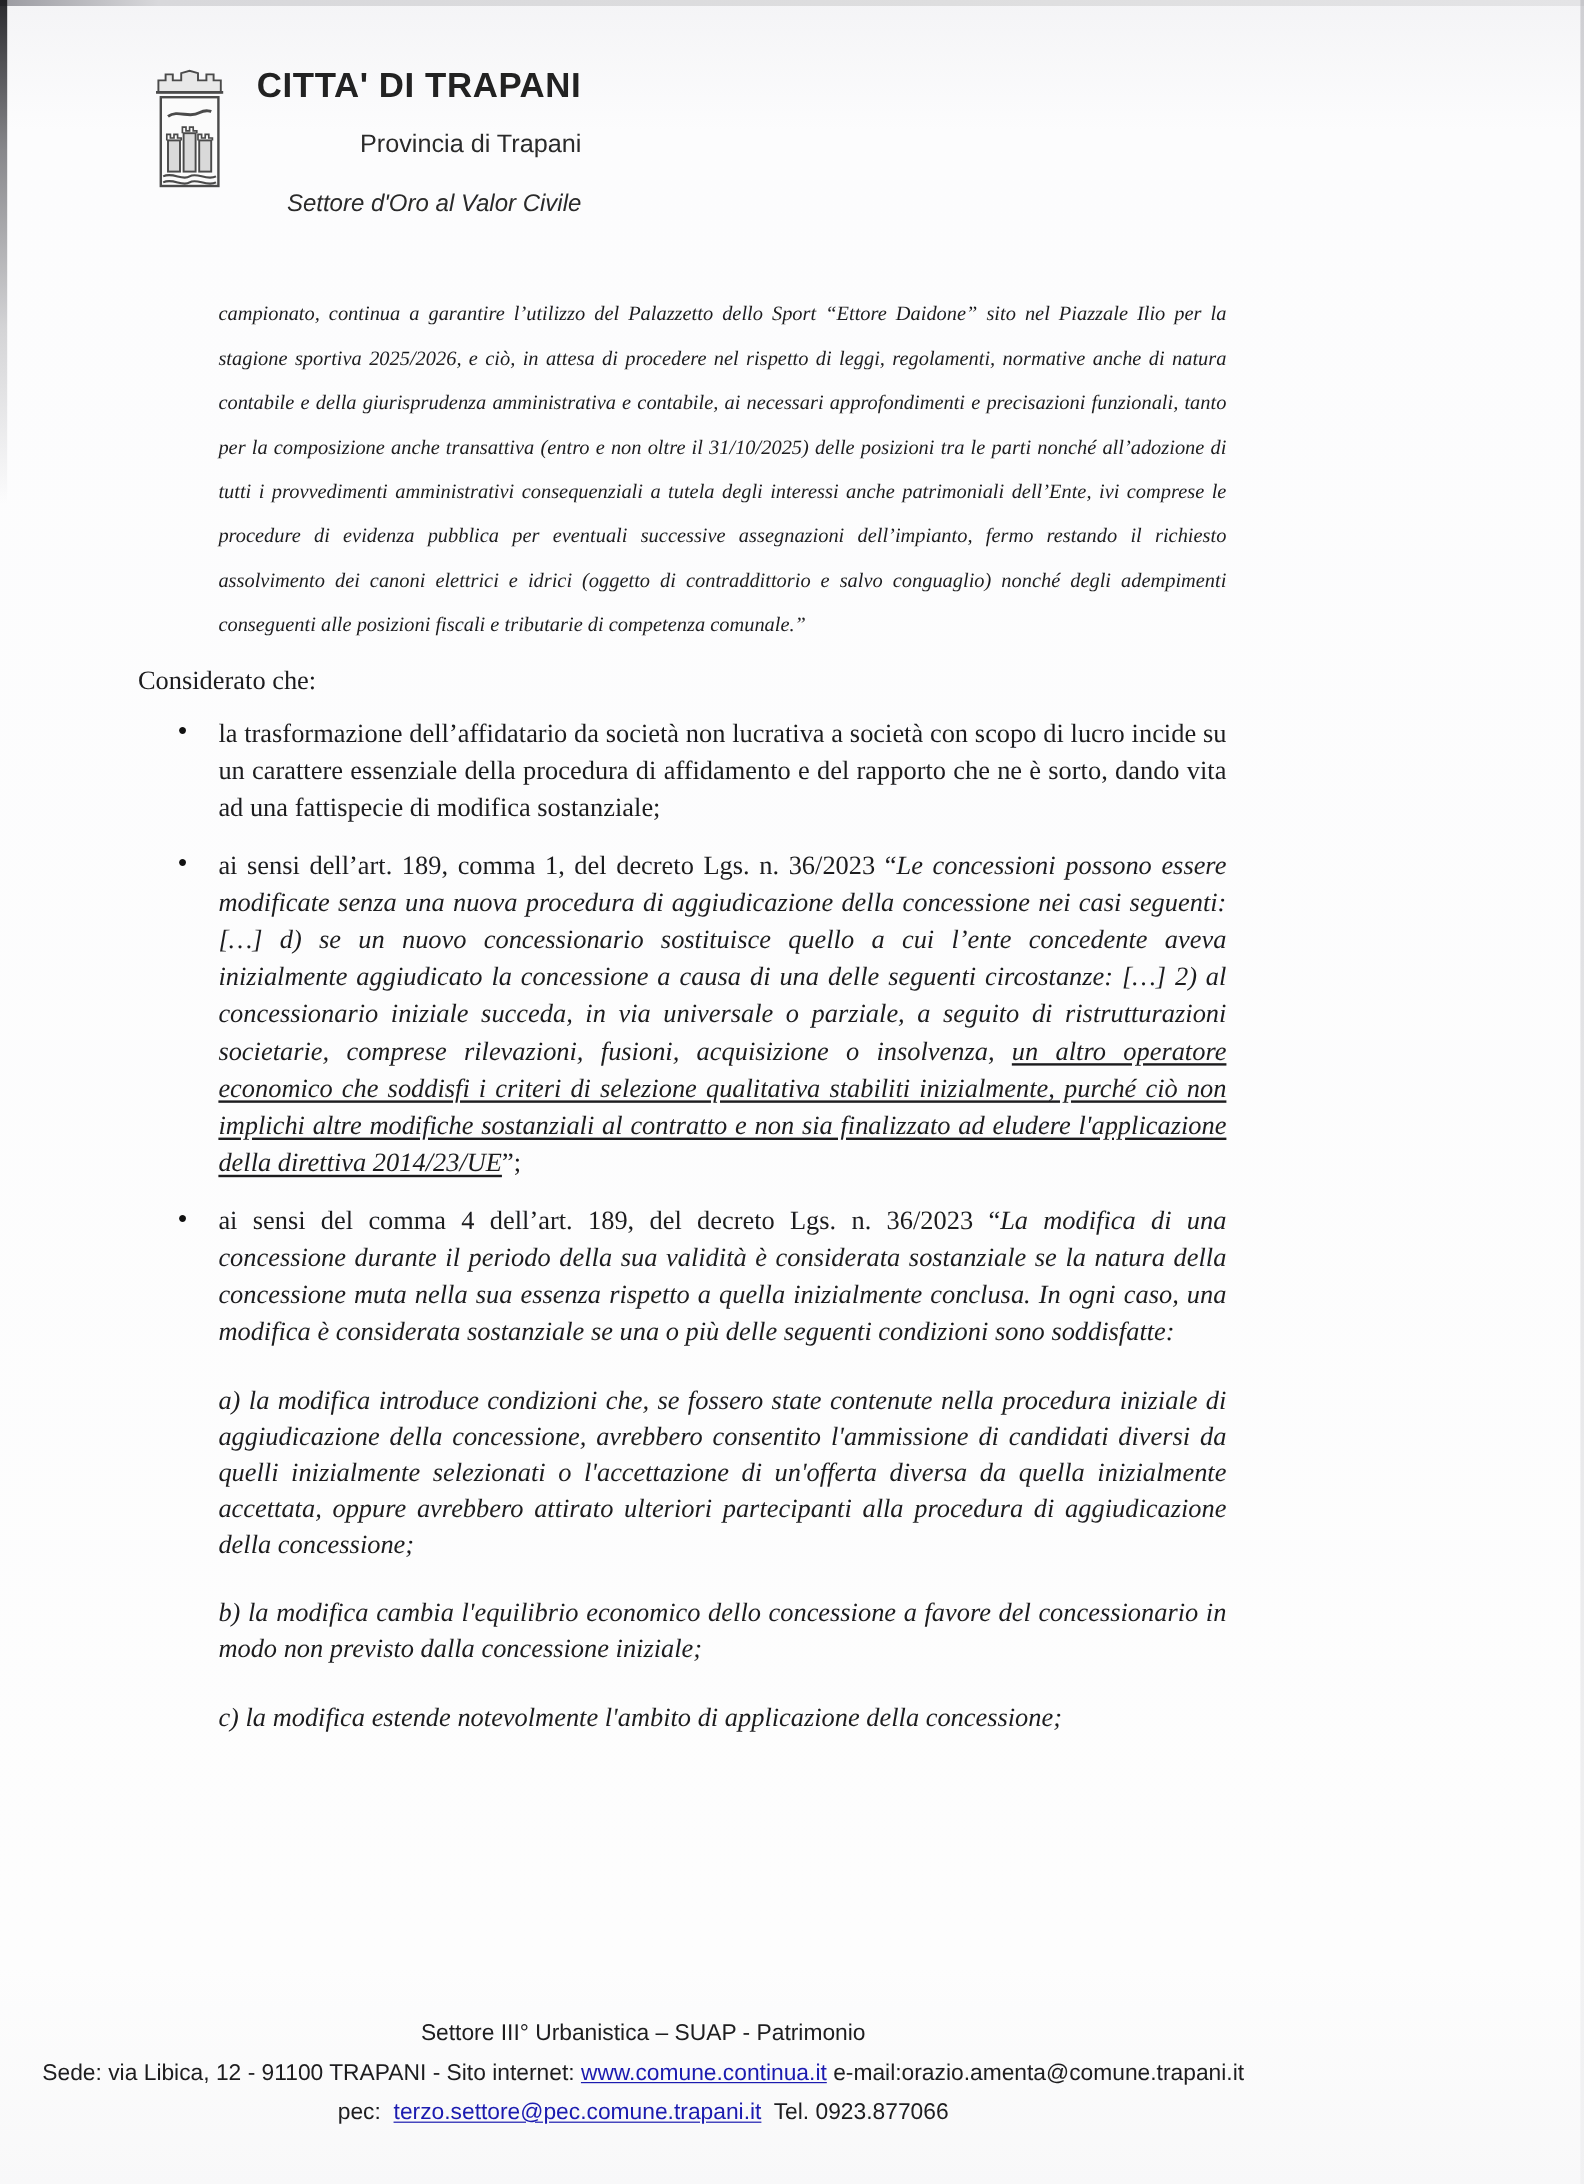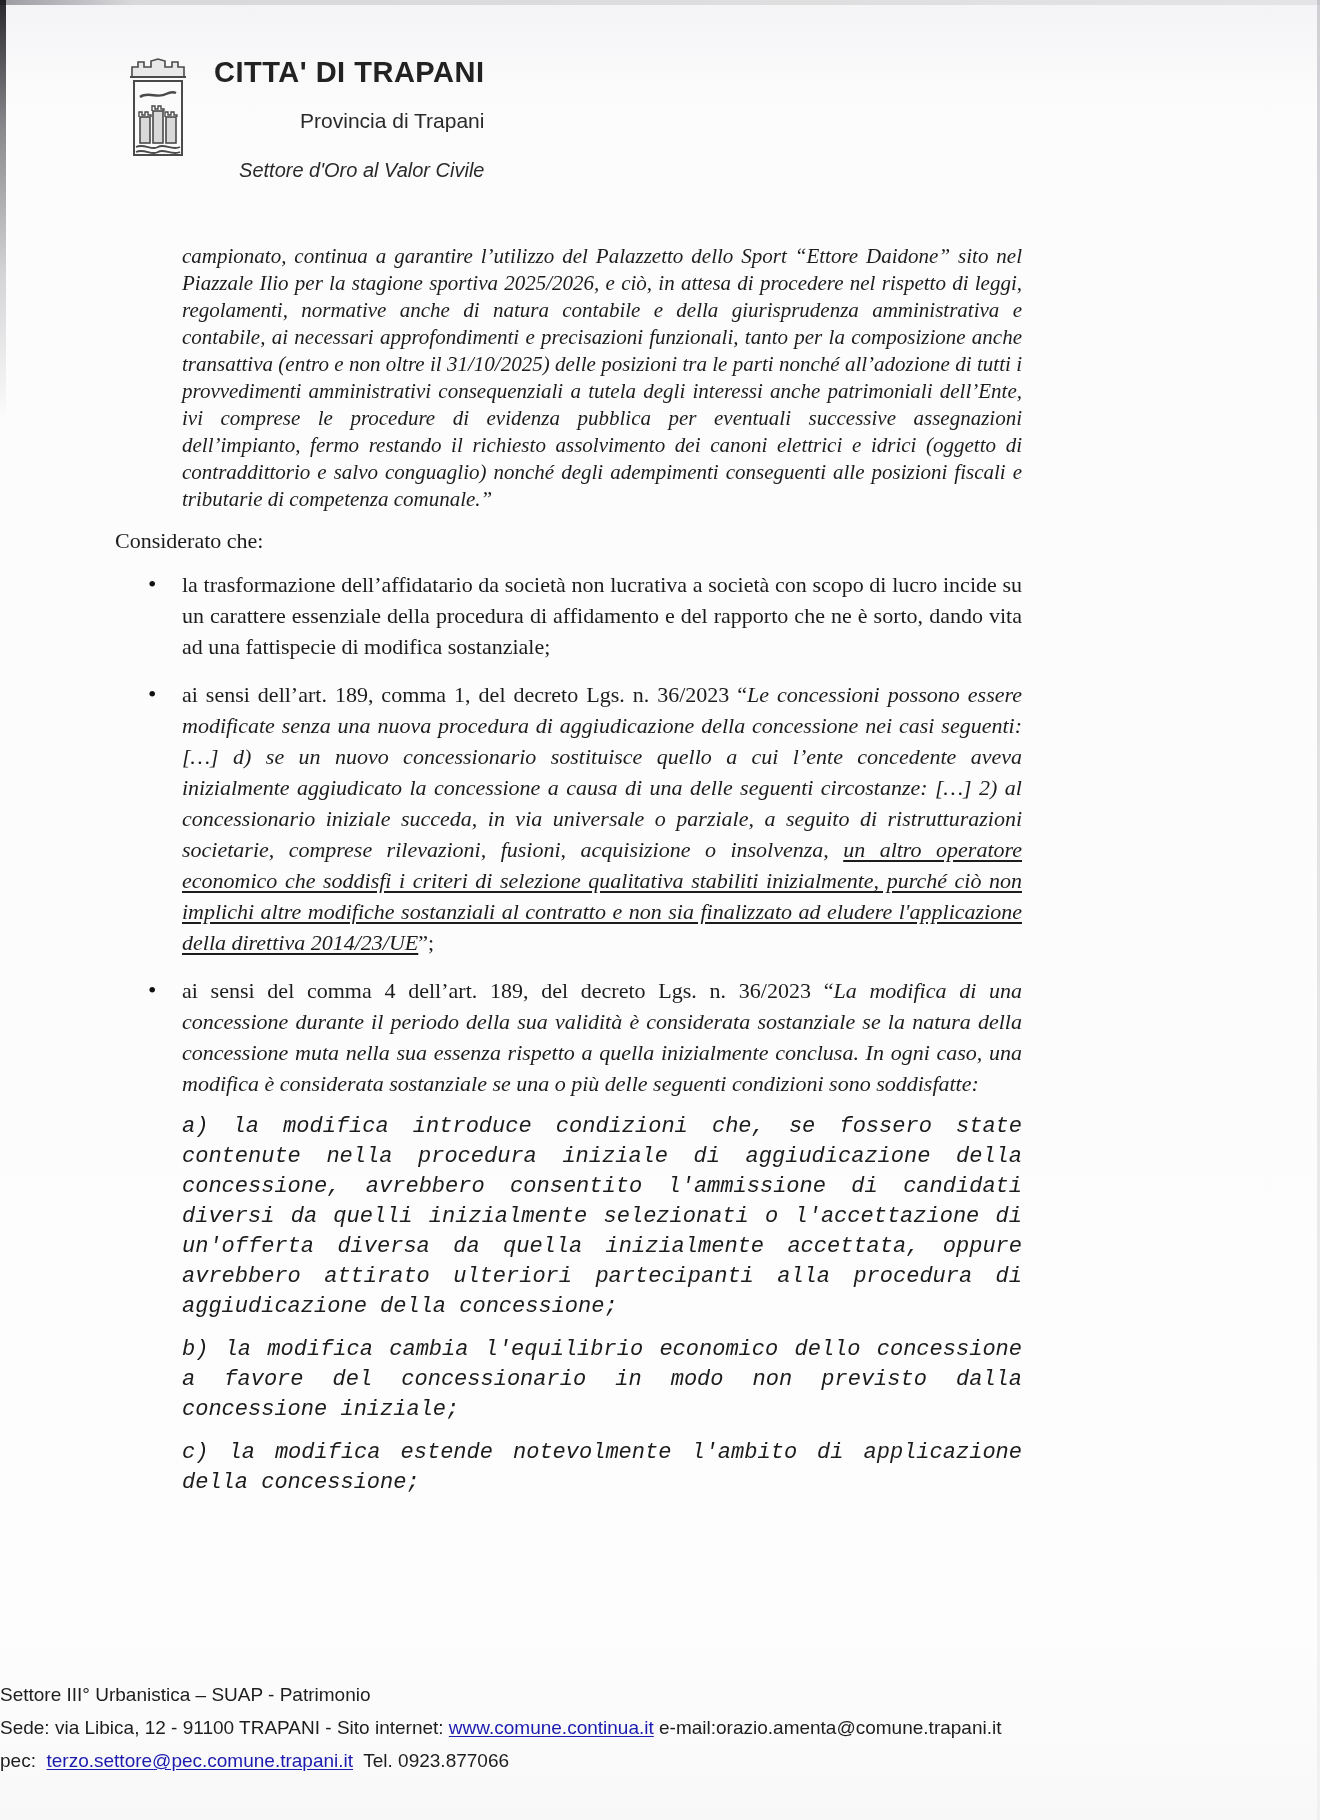--- a/index.html
+++ b/index.html
@@ -26,36 +26,36 @@
   .header-text{margin-left:16px;font-family:"Liberation Sans","DejaVu Sans",sans-serif;text-align:right;}
   .org-name{font-size:29px;font-weight:bold;letter-spacing:.5px;color:#222;line-height:1.1;margin-top:2px;}
   .org-subtitle{font-size:21px;color:#2a2a2a;margin-top:20px;}
   .org-motto{font-size:20px;font-style:italic;color:#2a2a2a;margin-top:26px;}
 
   
   .content{position:absolute;top:243px;left:115px;width:908px;font-size:22px;}
   .para{text-align:justify;}
   .quote-block{
     margin-left:67px;width:840px;
-    font-style:italic;line-height:27px;font-size:21px;
+    font-style:italic;line-height:37px;font-size:17px;
   }
   .considerato{margin-top:14px;font-size:22px;line-height:28px;}
   ul.considerations{list-style:none;margin:14px 0 0 0;padding:0 0 0 67px;}
   ul.considerations>li{position:relative;width:840px;margin-bottom:17px;line-height:31px;}
   ul.considerations>li::before{
     content:"\2022";position:absolute;left:-34px;top:0;
     font-size:24px;line-height:31px;color:#111;
   }
   .r-roman{font-style:normal;}
   .r-italic{font-style:italic;}
   .r-italic-underline{font-style:italic;text-decoration:underline;text-underline-offset:3px;}
-  .subpara{font-style:italic;margin-top:13px;line-height:30px;font-family:Liberation Mono, monospace;}
+  .subpara{font-style:italic;margin-top:27px;line-height:30px;}
 
   
-  .footer{position:absolute;top:1674px;left:0;width:1072px;
+  .footer{position:absolute;top:1674px;left:0;width:1072px;text-align:center;
     font-family:"Liberation Sans","DejaVu Sans",sans-serif;font-size:19px;color:#1d1d1f;}
   .footer .fline{margin-top:9px;line-height:24px;}
   .footer a{color:#1b1bb0;text-decoration:underline;text-underline-offset:2px;}
 </style>
 </head>
 <body>
 
 <div class="page">
   <div class="edge-top"></div>
   <div class="edge-left"></div>

